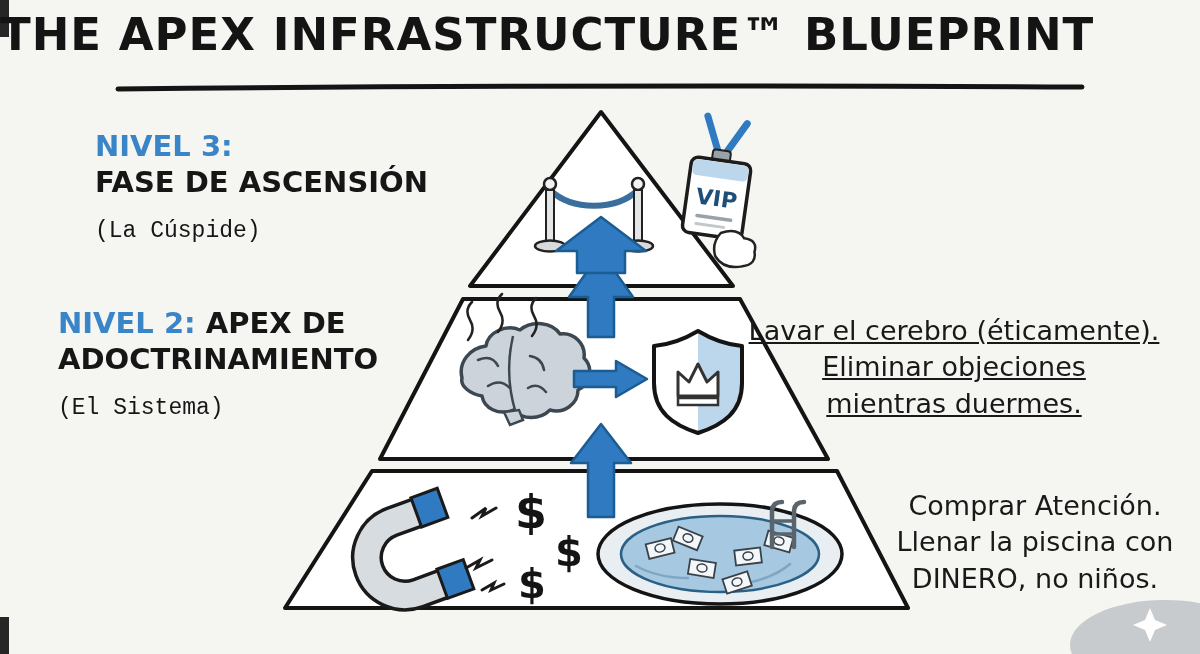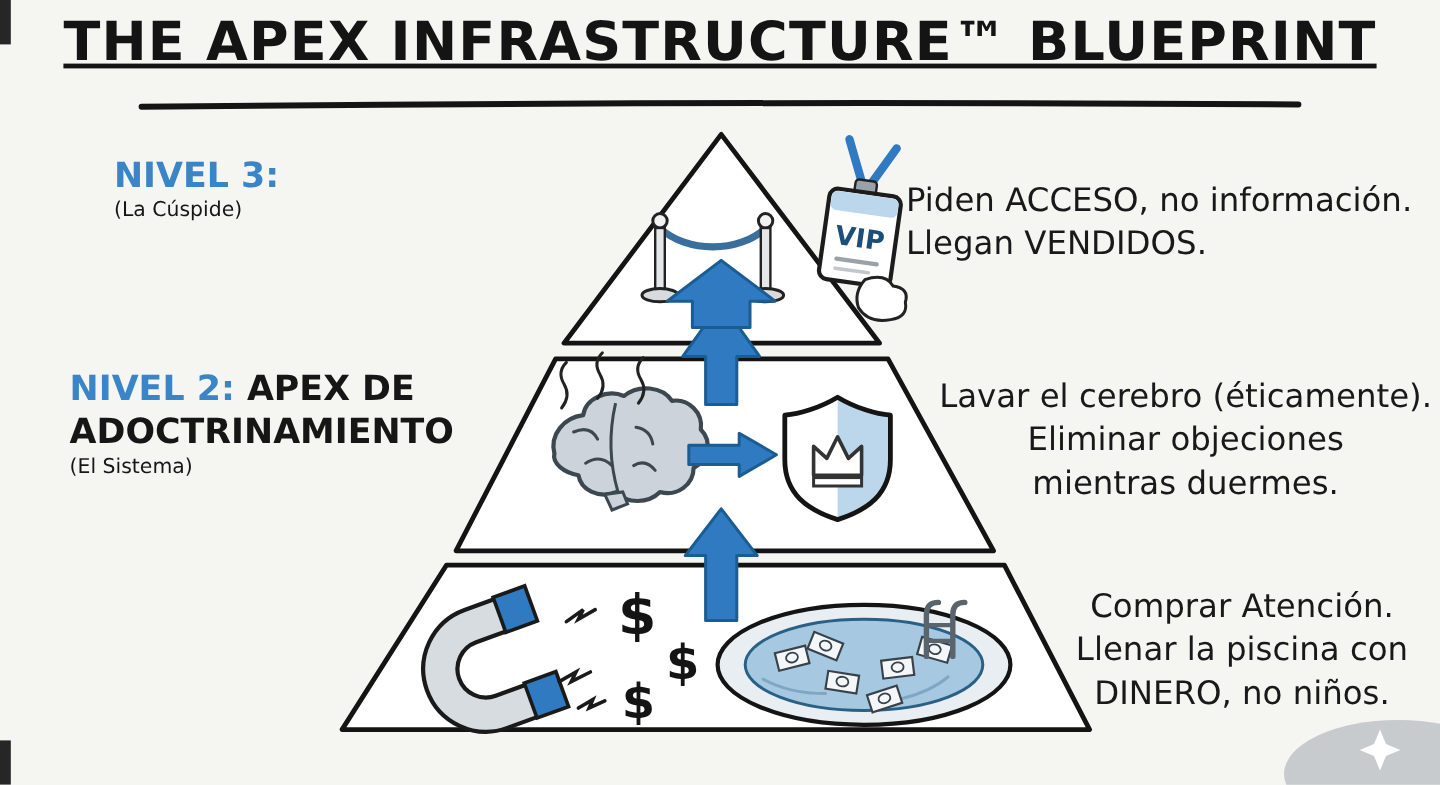--- a/index.html
+++ b/index.html
@@ -7,36 +7,35 @@
     width:1200px;height:654px;
     background:#f5f5f2;
     font-family:"DejaVu Sans","Liberation Sans",sans-serif;
     color:#161616;
     overflow:hidden;
   }
   .stage{position:relative;width:1200px;height:654px;}
   .stage > svg{position:absolute;left:0;top:0;}
   h1.title{
     position:absolute;left:0;top:8px;width:1200px;margin:0;
-    text-align:center;
+    text-align:left;
     font-size:45px;font-weight:800;letter-spacing:1px;
     color:#141414;
-    text-decoration:underline;
   }
   .lbl{position:absolute;text-align:left;line-height:1.25;font-size:29px;font-weight:700;}
   .lbl .nivel{color:#3a85c8;font-weight:800;}
   .lbl .nivel.block{display:block;}
   .lbl .fase{color:#161616;white-space:pre-line;}
-  .lbl .sub{font-weight:400;font-size:17px;margin-top:1px;}
+  .lbl .sub{font-weight:400;font-size:23px;margin-top:16px;font-family:Liberation Mono, monospace;}
   #lbl3{left:95px;top:128px;width:360px;}
   #lbl2{left:58px;top:305px;width:345px;}
   #lbl1{left:5px;top:480px;width:330px;}
   .desc{position:absolute;font-size:27px;font-weight:500;line-height:1.35;white-space:pre-line;color:#191919;}
   #desc3{left:755px;top:150px;width:440px;text-align:left;}
-  #desc2{left:778px;top:313px;width:420px;text-align:center;}
+  #desc2{left:744px;top:313px;width:420px;text-align:center;text-decoration:underline;}
   #desc1{left:855px;top:488px;width:360px;text-align:center;}
 </style>
 </head>
 <body>
 
 <div class="stage">
 
   <svg width="1200" height="654" viewBox="0 0 1200 654">
 
     <rect x="0" y="0" width="9" height="37" fill="#262626"></rect>
@@ -141,33 +140,31 @@
         <path d="M772 547 L772 512 Q772 502 782 502" fill="none" stroke="#5a646c" stroke-width="4.5" stroke-linecap="round"></path>
         <path d="M794 547 L794 512 Q794 502 804 502" fill="none" stroke="#5a646c" stroke-width="4.5" stroke-linecap="round"></path>
         <path d="M772 521 H794 M772 534 H794" stroke="#5a646c" stroke-width="3.5" stroke-linecap="round"></path>
       </g>
     </g>
   </svg>
 
   <h1 class="title">THE APEX INFRASTRUCTURE™ BLUEPRINT</h1>
 
   <div class="lbl" id="lbl3">
-    <div><span class="nivel block">NIVEL 3:</span></div>
+    <div><span class="nivel block">NIVEL 3:</span><span class="fase">FASE DE ASCENSIÓN</span></div>
     <div class="sub">(La Cúspide)</div>
   </div>
 
   <div class="lbl" id="lbl2">
     <div><span class="nivel">NIVEL 2:</span><span class="fase"> APEX DE
 ADOCTRINAMIENTO</span></div>
     <div class="sub">(El Sistema)</div>
   </div>
 
 
-  <div class="desc" id="desc3">Piden ACCESO, no información.
-Llegan VENDIDOS.</div>
   <div class="desc" id="desc2">Lavar el cerebro (éticamente).
 Eliminar objeciones
 mientras duermes.</div>
   <div class="desc" id="desc1">Comprar Atención.
 Llenar la piscina con
 DINERO, no niños.</div>
 
 </div>
 
 </body></html>

